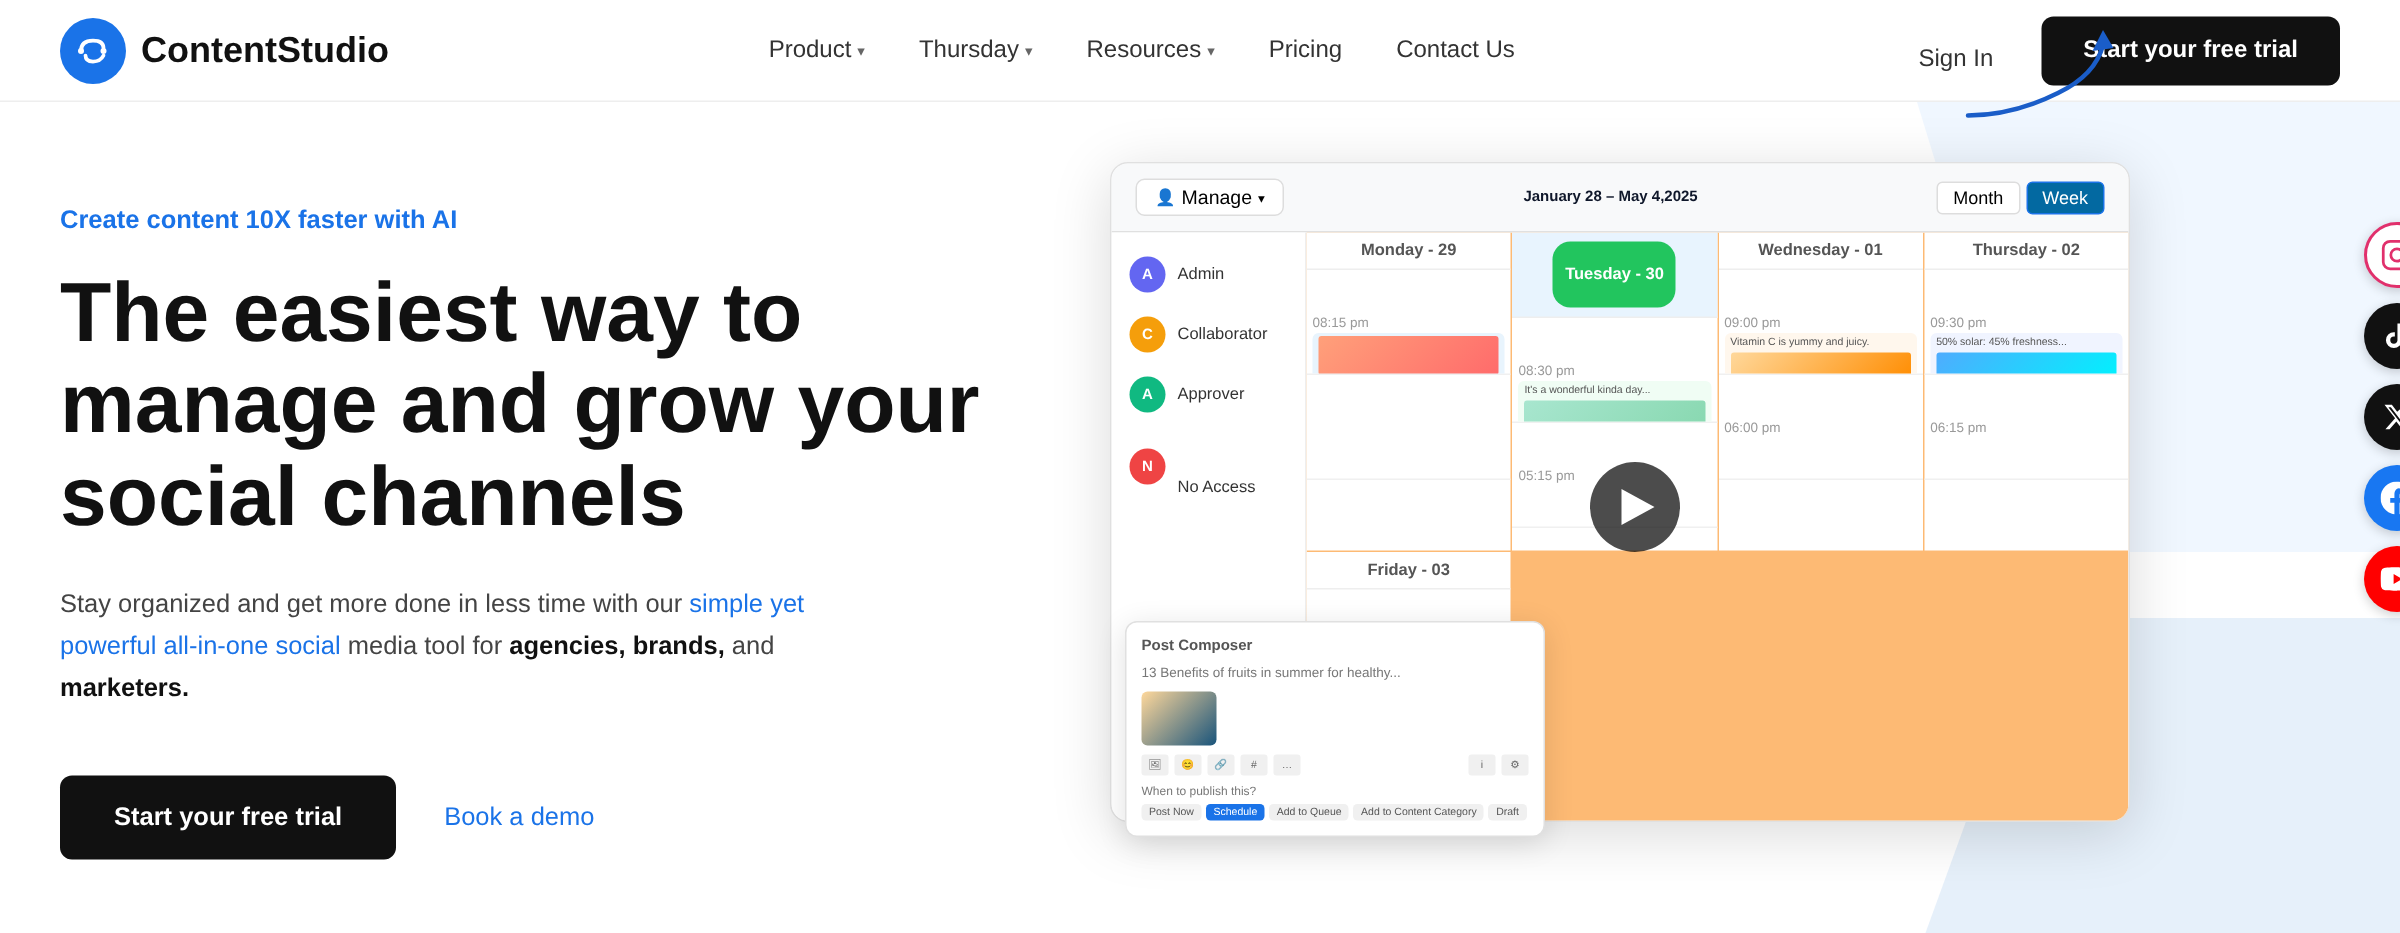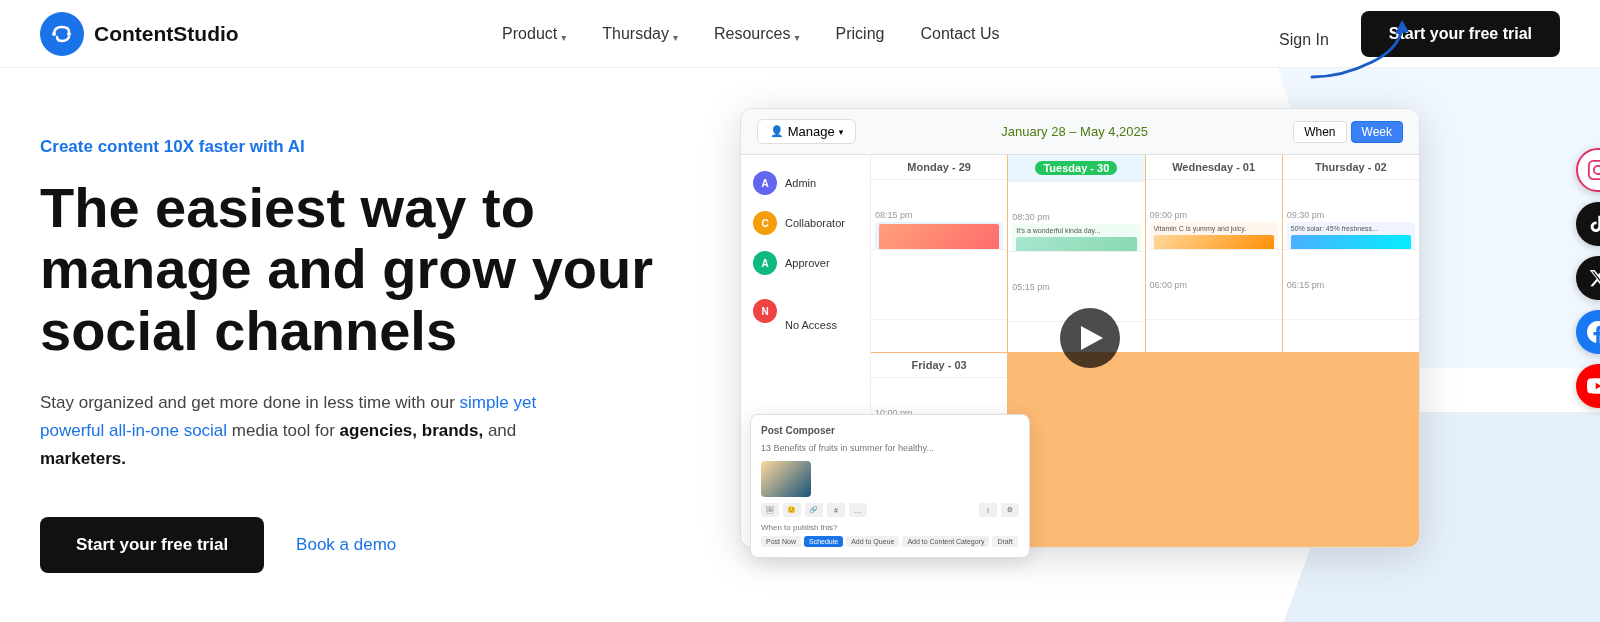--- a/index.html
+++ b/index.html
@@ -11,24 +11,24 @@
       padding: 0 40px; height: 68px;
       border-bottom: 1px solid #eee;
       position: relative; z-index: 10; background: #fff;
     }
     .nav-logo { display: flex; align-items: center; gap: 10px; }
     .logo-circle {
       width: 44px; height: 44px; border-radius: 50%; background: #1a73e8;
       display: flex; align-items: center; justify-content: center;
     }
     .logo-circle svg { width: 26px; height: 26px; }
-    .logo-text { font-size: 21px; font-weight: 700; color: #111; }
+    .logo-text { font-size: 24px; font-weight: 700; color: #111; }
     .nav-links { display: flex; align-items: center; gap: 8px; }
     .nav-link {
-      display: flex; align-items: flex-end; gap: 4px;
+      display: flex; align-items: center; gap: 4px;
       font-size: 16px; color: #333; padding: 8px 14px;
       cursor: pointer; border-radius: 6px;
     }
     .nav-link .chevron { font-size: 10px; color: #666; margin-top: 1px; }
     .nav-right { display: flex; align-items: flex-end; gap: 16px; }
     .sign-in-btn {
       font-size: 16px; color: #333; cursor: pointer; padding: 8px 16px;
     }
     .free-trial-btn {
       background: #111; color: #fff; border: none;
@@ -95,28 +95,28 @@
       padding: 10px 16px;
       display: flex; align-items: center; justify-content: space-between;
     }
     .dash-header-left { display: flex; align-items: center; gap: 8px; }
     .manage-btn {
       background: #fff; border: 1px solid #ddd;
       border-radius: 6px; padding: 4px 12px;
       font-size: 13px; display: flex; align-items: center; gap: 4px;
     }
     .dash-header-center {
-      font-size: 13px; font-weight: 400; color: #4d7c0f;
+      font-size: 10px; font-weight: 700; color: #0f172a;
     }
     .dash-header-right { display: flex; gap: 4px; }
     .view-btn {
       padding: 3px 10px; border-radius: 4px; font-size: 12px;
       border: 1px solid #ddd; background: #fff; cursor: pointer;
     }
-    .view-btn.active { background: #3b82f6; color: #fff; border-color: #1a73e8; }
+    .view-btn.active { background: #0369a1; color: #fff; border-color: #1a73e8; }
 
     .dash-body { display: flex; height: calc(100% - 45px); }
     .dash-sidebar {
       width: 130px; background: #fff; border-right: 1px solid #eee;
       padding: 8px 0;
     }
     .role-item {
       display: flex; align-items: center; gap: 8px;
       padding: 8px 12px; font-size: 12px; color: #333;
     }
@@ -131,21 +131,21 @@
       gap: 1px; background: #fdba74; height: 100%;
     }
     .cal-col { background: #fff; }
     .cal-col-header {
       padding: 6px 8px; font-size: 11px; font-weight: 600; color: #555;
       border-bottom: 1px solid #eee; text-align: center;
     }
     .cal-col-header.today { background: #e8f4fe; }
     .cal-col-header .day-badge {
       display: inline-block; background: #22c55e; color: #fff;
-      border-radius: 12px; padding: 1px 8px; font-size: 11px;
+      border-radius: 12px; padding: 16px 8px; font-size: 11px;
     }
     .cal-cell {
       height: 70px; padding: 4px; position: relative;
       border-bottom: 1px solid #f0f0f0; overflow: hidden;
     }
     .cal-time { font-size: 9px; color: #999; margin-top: 26px; }
     .cal-card {
       background: #f0f4ff; border-radius: 4px;
       padding: 2px 4px; margin-top: 2px;
       font-size: 8px; color: #333; height: 40px; overflow: hidden;
@@ -290,21 +290,21 @@
         <div class="dash-header">
           <div class="dash-header-left">
             <div class="manage-btn">
               <span style="font-size:11px; color:#555;">👤</span>
               <span>Manage</span>
               <span style="font-size:9px;">▾</span>
             </div>
           </div>
           <div class="dash-header-center">January 28 – May 4,2025</div>
           <div class="dash-header-right">
-            <button class="view-btn">When</button>
+            <button class="view-btn">Month</button>
             <button class="view-btn active">Week</button>
           </div>
         </div>
 
         <div class="dash-body">
 
           <div class="dash-sidebar">
             <div class="role-item">
               <div class="role-avatar" style="background:#6366f1;">A</div>
               <span style="font-size:11px;">Admin</span>

